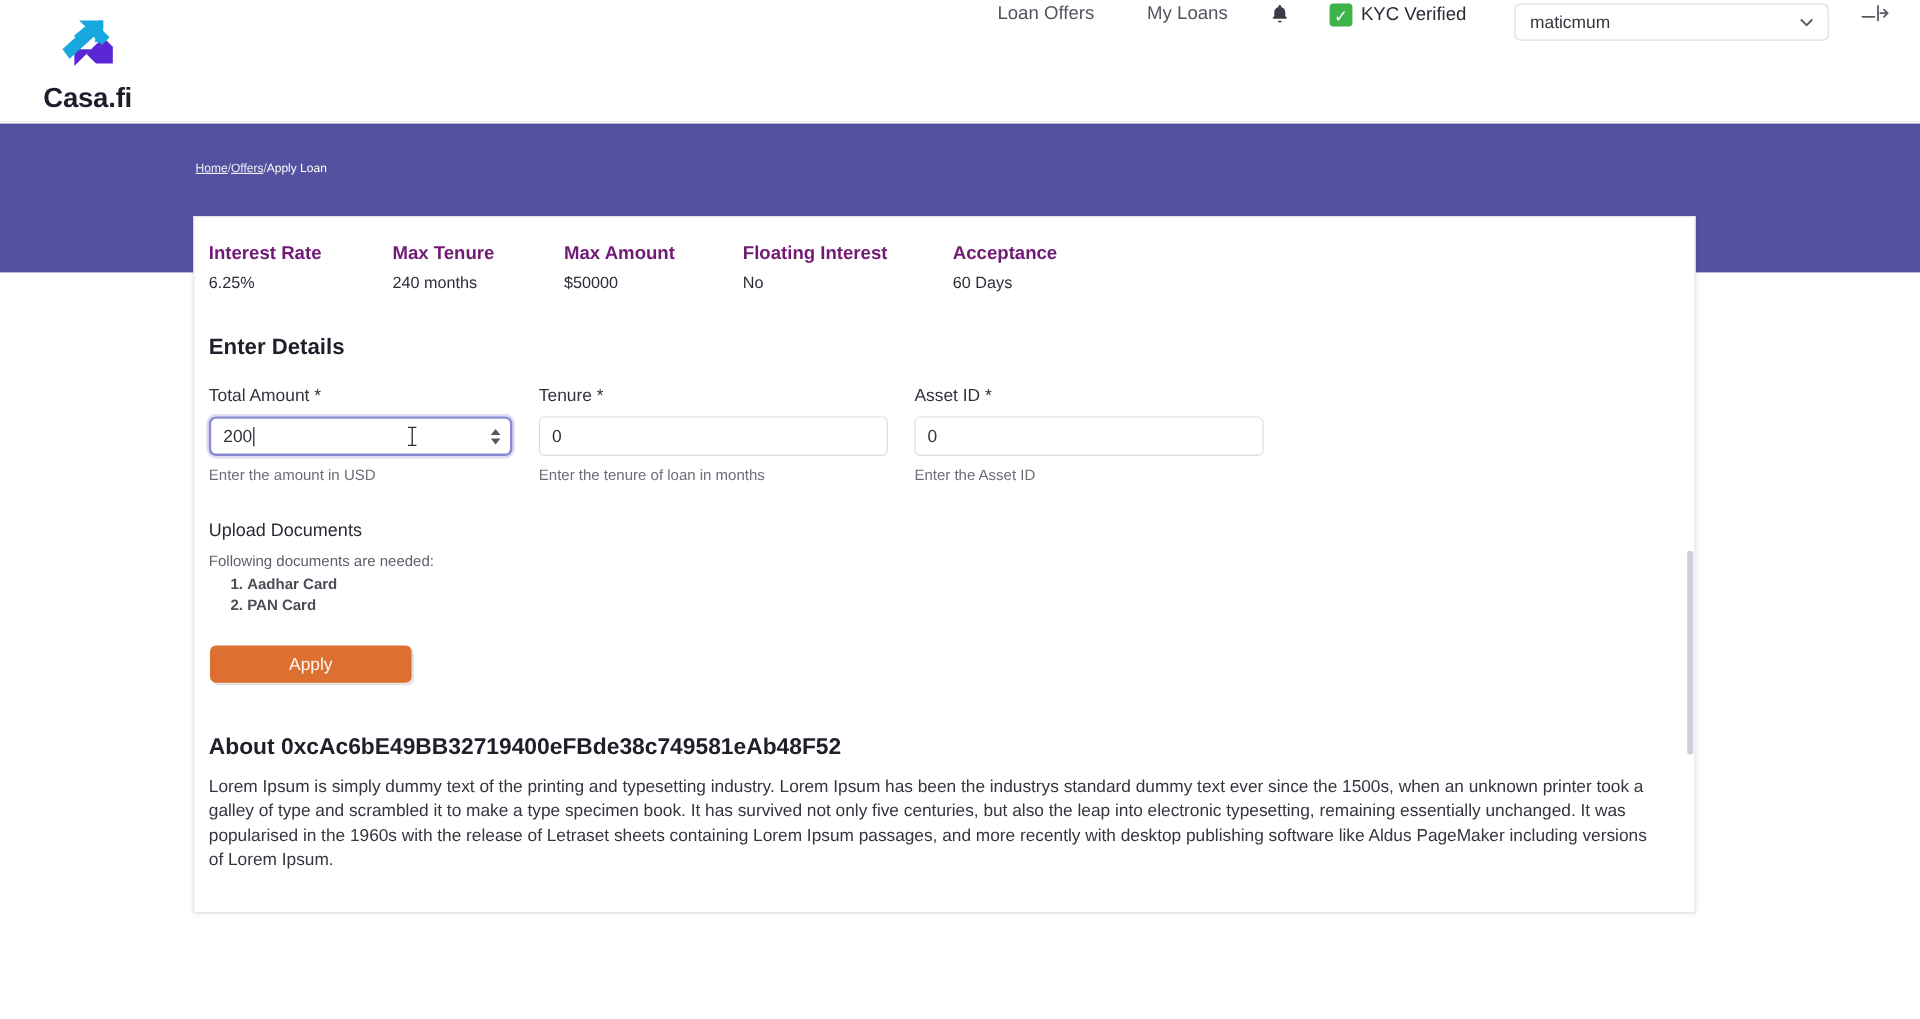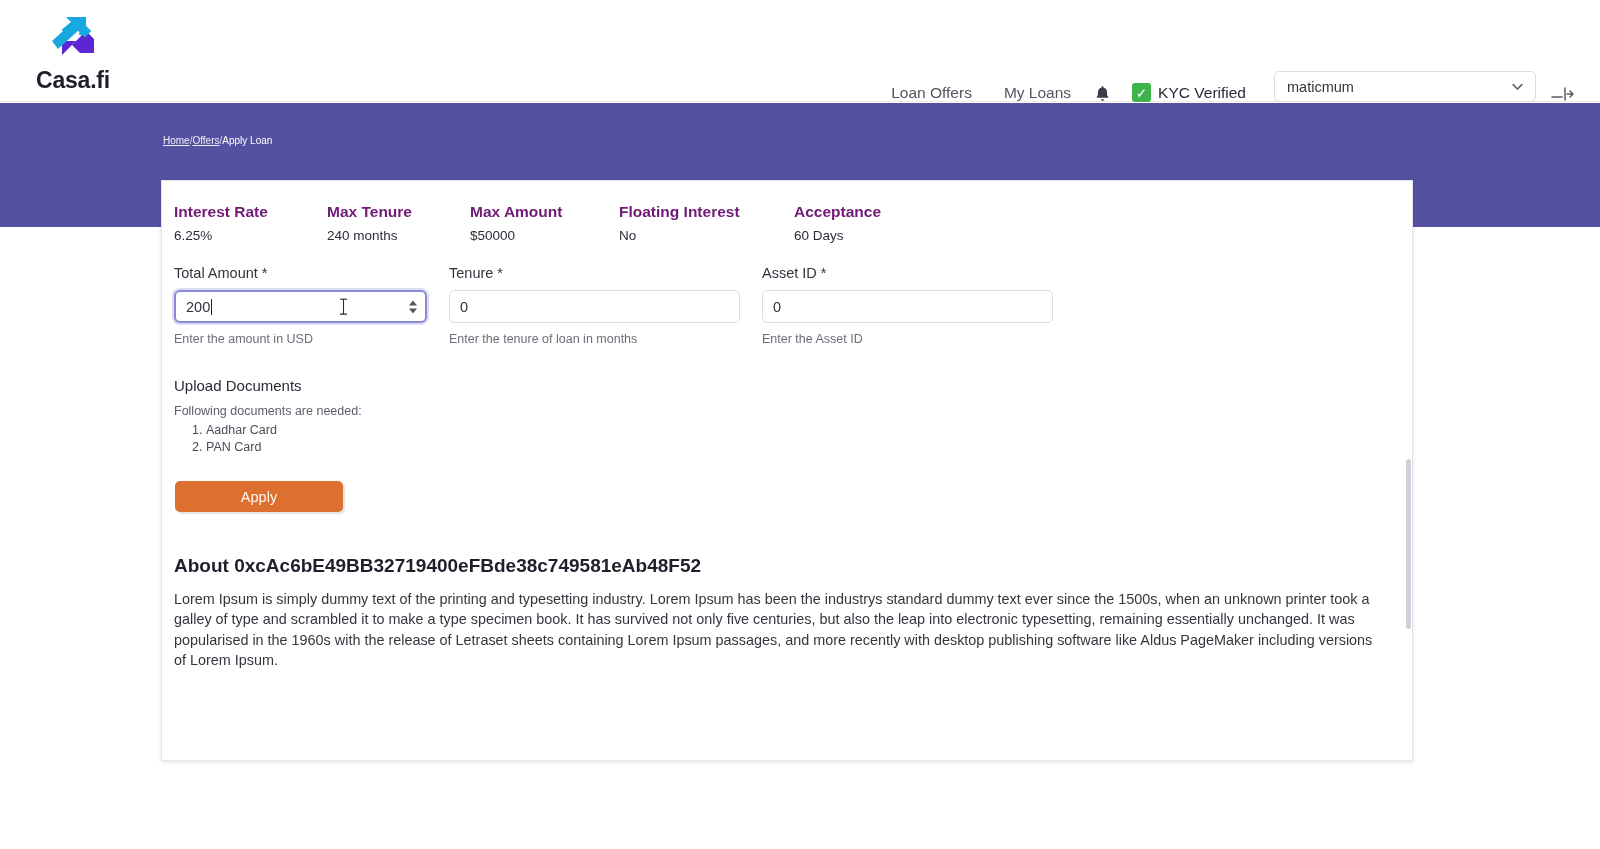--- a/index.html
+++ b/index.html
@@ -21,21 +21,21 @@
   }
   .brand { position: absolute; left: 36px; top: 12px; width: 150px; }
   .brand-mark { width: 58px; height: 46px; margin-left: 6px; }
   .brand-name {
     font-size: 23px; font-weight: 700; color: #1d1d2b;
     letter-spacing: -0.2px; margin-top: 2px; margin-left: 0px;
   }
 
   .nav {
     position: absolute; right: 0px; top: 0; height: 99px;
-    display: flex; align-items: flex-end; gap: 4px;
+    display: flex; align-items: flex-start; gap: 16px;
   }
   .nav-link {
     font-size: 15.5px; color: #55555f; padding: 0 14px;
     text-decoration: none; white-space: nowrap; cursor: pointer;
   }
   .bell-wrap { padding: 0 10px 0 6px; display:flex; align-items:center; cursor:pointer;}
   .kyc {
     display: flex; align-items: center; gap: 7px;
     font-size: 15.5px; color: #2a2a35; padding: 0 8px; white-space: nowrap;
   }
@@ -136,21 +136,21 @@
     border: 1px solid #dcdce4; border-radius: 4px; background: #fff;
     display: flex; align-items: stretch; overflow: hidden;
   }
   .file-btn {
     padding: 0 14px; display: flex; align-items: center;
     font-size: 14.5px; color: #23232d; background: #f1f1f4;
     border-right: 1px solid #dcdce4; cursor: pointer;
   }
   .file-name { padding: 0 14px; display: flex; align-items: center; font-size: 14.5px; color: #23232d; }
   .needed { font-size: 12.5px; color: #5e5e6b; margin-top: 10px; }
-  .needed-list { margin: 5px 0 0 0; padding-left: 32px; font-size: 12.5px; color: #4c4c58; }
+  .needed-list { margin: 5px 0 0 0; padding-left: 32px; font-size: 12.5px; color: #4c4c58; font-weight: bold; }
   .needed-list li { margin-top: 3px; }
 
   .apply-btn {
     margin-top: 27px; margin-left: 1px;
     width: 168px; height: 31px;
     background: #dd7030; color: #fff8f2;
     border: none; border-radius: 5px;
     font-size: 14.5px; font-family: "Liberation Sans", sans-serif;
     box-shadow: 2px 2px 0 rgba(0,0,0,.10);
     cursor: pointer;
@@ -254,20 +254,21 @@
         <div class="stat">
           <div class="stat-label">Floating Interest</div>
           <div class="stat-value">No</div>
         </div>
         <div class="stat">
           <div class="stat-label">Acceptance</div>
           <div class="stat-value">60 Days</div>
         </div>
       </div>
 
+      <div class="section-title">Enter Details</div>
 
       <div class="form-row">
 
         <div class="field">
           <div class="field-label">Total Amount *</div>
           <div class="input focused">
             <span>200</span>
               <span class="caret"></span>
             <svg class="i-beam" viewBox="0 0 9 17">
               <path d="M1 1 H8 M4.5 1 V16 M1 16 H8" stroke="#2b2b35" stroke-width="1.1" fill="none"></path>

